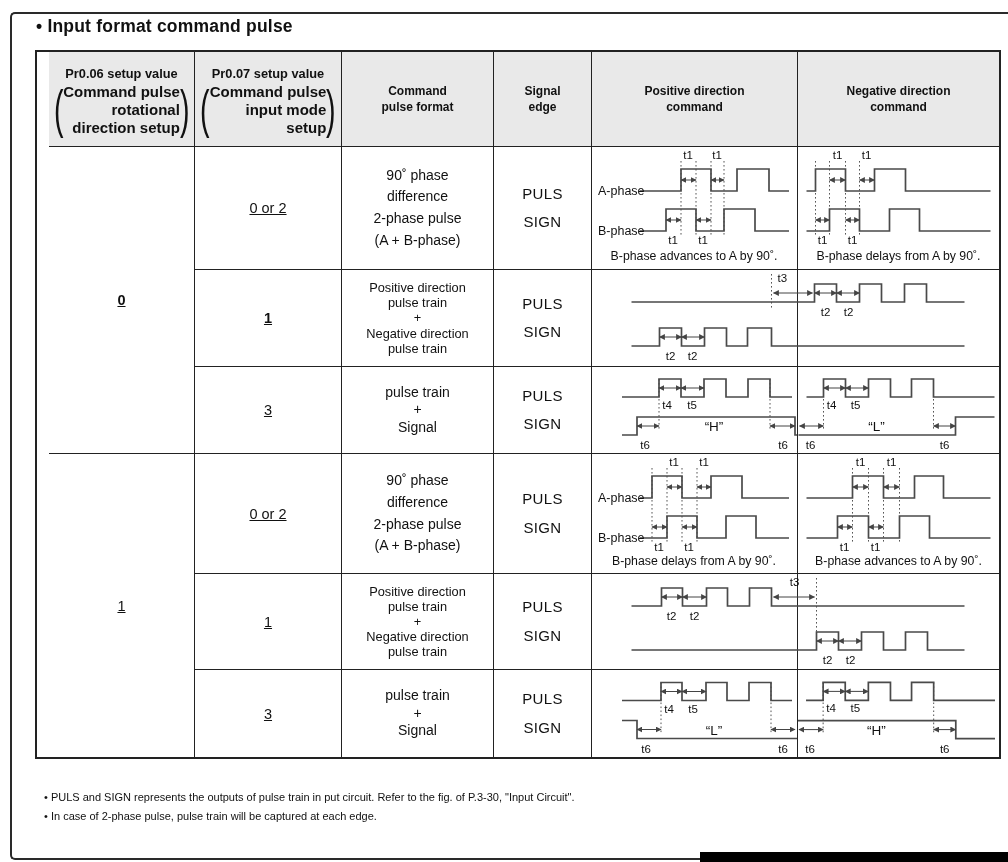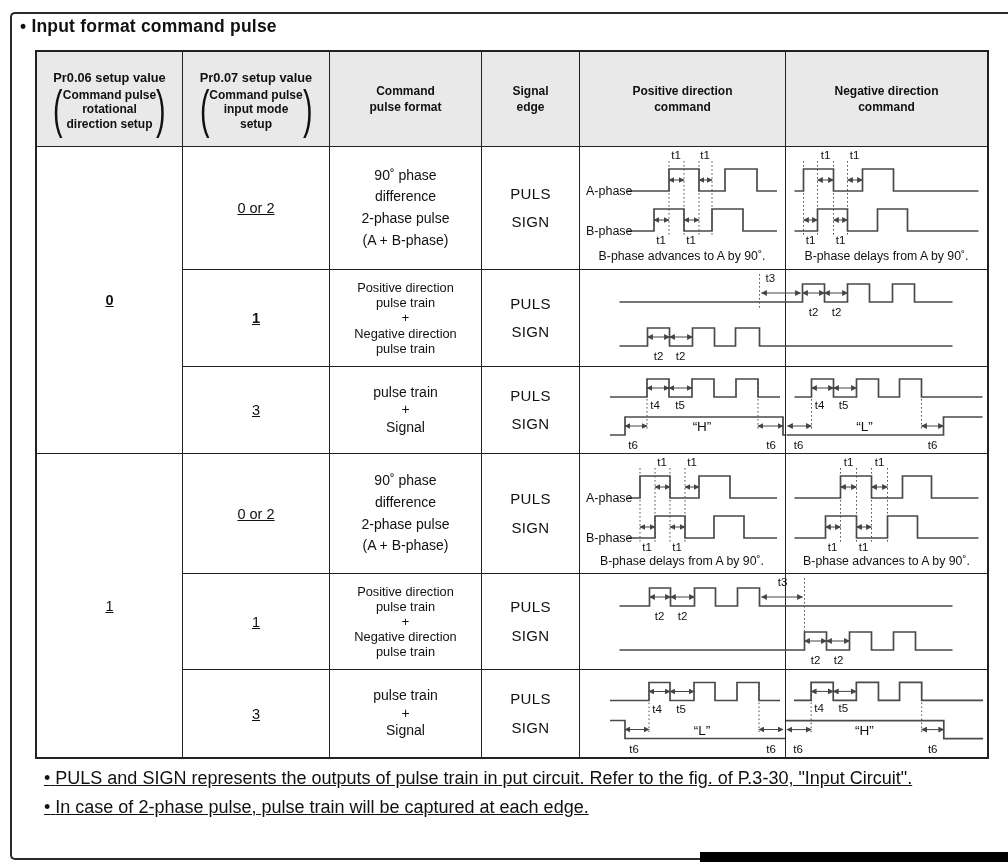--- a/index.html
+++ b/index.html
@@ -1,53 +1,53 @@
 <!DOCTYPE html>
 <html><head>
 <meta charset="utf-8">
 <style>
   html,body{margin:0;padding:0;background:#ffffff;}
   body{width:1008px;height:862px;position:relative;font-family:"Liberation Sans",sans-serif;color:#111;overflow:hidden;}
   .page-border{position:absolute;left:10px;top:12px;width:998px;height:844px;border:2px solid #2a2a2a;border-right:none;border-radius:5px 0 0 5px;}
   .black-bar{position:absolute;left:700px;top:852px;width:308px;height:10px;background:#000;}
-  .page-title{position:absolute;left:20px;top:16px;font-size:17.5px;font-weight:bold;letter-spacing:.2px;}
+  .page-title{position:absolute;left:36px;top:16px;font-size:17.5px;font-weight:bold;letter-spacing:.2px;}
   
   .tbl{position:absolute;left:35px;top:50px;display:grid;
        grid-template-columns:146px 147px 152px 98px 206px 201px;
        grid-template-rows:95px 123px 97px 87px 120px 96px 87px;
-       border:2px solid #222;background:#fff;}
+       border:2px solid #222;background:#fff;padding-left:12px;}
   .c{position:relative;border-right:1.3px solid #222;border-bottom:1.3px solid #222;
      display:flex;align-items:center;justify-content:center;box-sizing:border-box;}
   .noR{border-right:none;}
   .noB{border-bottom:none;}
   .hd{background:#e9e9e9;flex-direction:column;text-align:center;font-weight:bold;}
   .hd .big{font-size:12px;line-height:1.35;}
   .prhead{font-size:12.8px;line-height:1.2;padding-top:5px;}
   .hparen{display:flex;align-items:center;justify-content:center;margin-top:1px;}
   .paren{font-size:52px;font-weight:400;line-height:.9;transform:scaleX(.55);margin:0 -4px;}
-  .plines{font-size:12px;line-height:1.2;}
+  .plines{font-size:15px;line-height:1.2;text-align:right;}
   .val{font-size:14.5px;text-decoration:underline;}
   .bold{font-weight:bold;}
   .fmt{font-size:14px;line-height:1.55;text-align:center;}
   .fmt-sm{font-size:12.8px;line-height:1.18;text-align:center;}
   .sig{font-size:15px;line-height:1.9;text-align:center;letter-spacing:.3px;}
   .wave{padding:0;}
   .wave svg{display:block;}
   .vdiv{position:absolute;left:205px;top:0;bottom:0;width:1.3px;background:#222;}
   
   .trace{fill:none;stroke:#4a4a4a;stroke-width:1.7;stroke-linejoin:miter;}
   .dotted{stroke:#555;stroke-width:1;stroke-dasharray:1.6 2.4;}
   .arrow{stroke:#444;stroke-width:1;}
   svg text{font-family:"Liberation Sans",sans-serif;font-size:11.5px;fill:#111;text-anchor:middle;}
   svg text.phase{font-size:12.5px;text-anchor:start;}
   svg text.cap{font-size:12.3px;}
   svg text.hl{font-size:13.5px;}
   svg text.anch-s{text-anchor:start;}
   
-  .notes{position:absolute;left:44px;top:766px;width:946px;font-size:18px;line-height:1.42;text-decoration:underline;}
+  .notes{position:absolute;left:44px;top:790px;width:946px;font-size:11px;line-height:1.42;}
   .note{padding-left:13px;text-indent:-13px;margin-bottom:3px;}
 </style>
 </head>
 <body>
 
 <svg width="0" height="0" style="position:absolute">
   <defs>
     <marker id="ah" viewBox="0 0 10 10" refX="9" refY="5" markerWidth="6" markerHeight="6" orient="auto-start-reverse">
       <path d="M0 0 L10 5 L0 10 z" fill="#444"></path>
     </marker>

